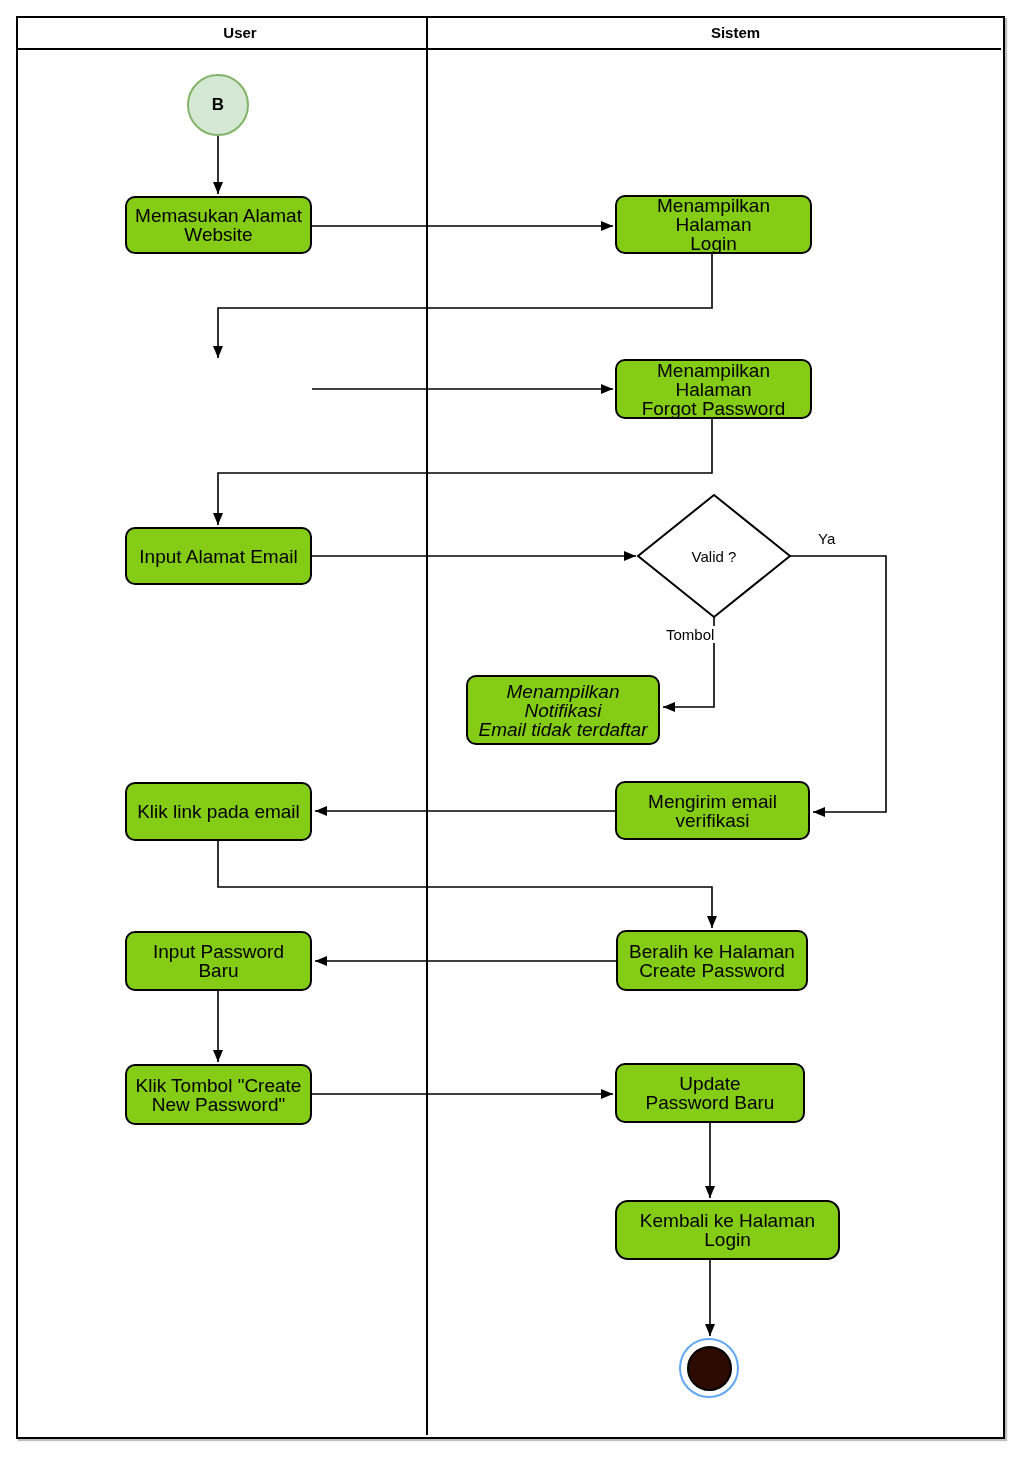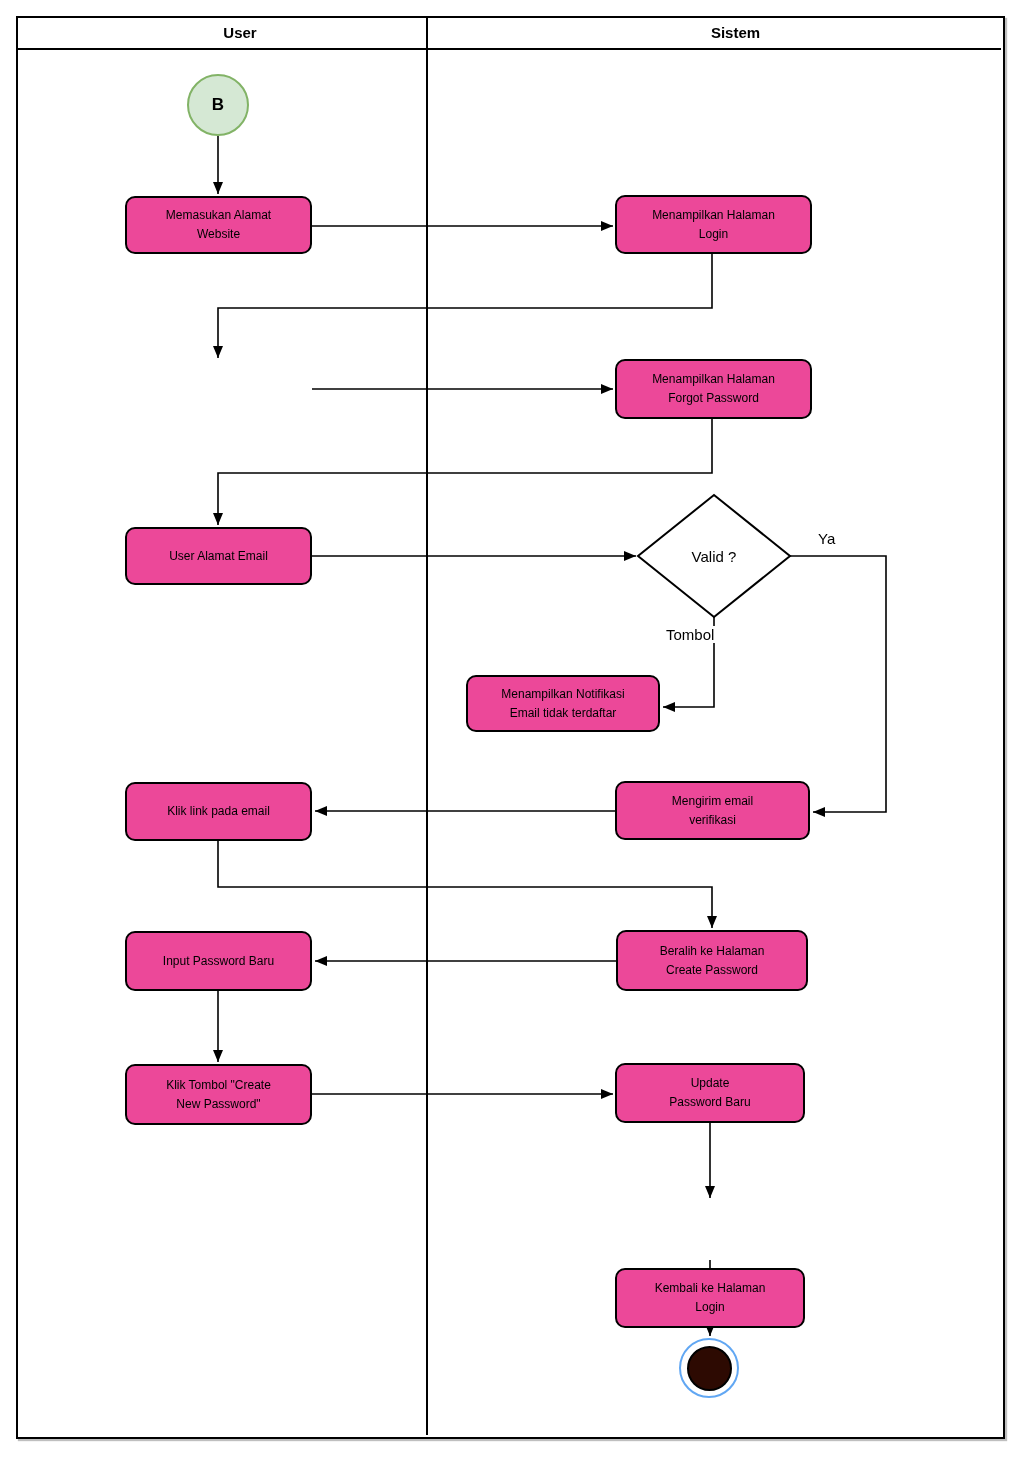--- a/index.html
+++ b/index.html
@@ -25,23 +25,23 @@
   .lane-header.sistem { left:428px; width:577px; }
 
   
   svg.edges { position:absolute; left:0; top:0; width:1022px; height:1457px; z-index:2; }
   svg.edges polyline { fill:none; stroke:#000; stroke-width:1.6px; }
   svg.edges .shape { fill:#fff; stroke:#000; stroke-width:2px; }
 
   
   .box {
     position:absolute; z-index:3; box-sizing:border-box;
-    background:#ec4899; border:2px solid #000; border-radius:10px;
+    background:#84cc16; border:2px solid #000; border-radius:10px;
     display:flex; align-items:center; justify-content:center;
-    text-align:center; font-size:12px; line-height:19px; white-space:pre-line;
+    text-align:center; font-size:19px; line-height:19px; white-space:pre-line;
     padding:14px 6px;
   }
   .start-node {
     position:absolute; z-index:3; left:187px; top:74px; width:58px; height:58px;
     background:#d5e8d4; border:2px solid #82b366; border-radius:50%;
     display:flex; align-items:center; justify-content:center;
     font-weight:bold; font-size:17px;
   }
   .diamond-label {
     position:absolute; z-index:3; left:638px; top:495px; width:152px; height:122px;
@@ -105,47 +105,47 @@
   <div class="box" style="left:125px; top:196px; width:187px; height:58px;">Memasukan Alamat
 Website</div>
 
   <div class="box" style="left:615px; top:195px; width:197px; height:59px;">Menampilkan Halaman
 Login</div>
 
 
   <div class="box" style="left:615px; top:359px; width:197px; height:60px;">Menampilkan Halaman
 Forgot Password</div>
 
-  <div class="box" style="left:125px; top:527px; width:187px; height:58px;">User Alamat Email</div>
+  <div class="box" style="left:125px; top:527px; width:187px; height:58px;">Input Alamat Email</div>
 
   <div class="diamond-label">Valid ?</div>
 
   <div class="edge-label ya">Ya</div>
 
   <div class="edge-label tidak">Tombol</div>
 
-  <div class="box" style="left:466px; top:675px; width:194px; height:57px;">Menampilkan Notifikasi
+  <div class="box" style="left:466px; top:675px; width:194px; height:70px;font-style:italic;">Menampilkan Notifikasi
 Email tidak terdaftar</div>
 
   <div class="box" style="left:125px; top:782px; width:187px; height:59px;">Klik link pada email</div>
 
   <div class="box" style="left:615px; top:781px; width:195px; height:59px;">Mengirim email
 verifikasi</div>
 
   <div class="box" style="left:125px; top:931px; width:187px; height:60px;">Input Password Baru</div>
 
   <div class="box" style="left:616px; top:930px; width:192px; height:61px;">Beralih ke Halaman
 Create Password</div>
 
   <div class="box" style="left:125px; top:1064px; width:187px; height:61px;">Klik Tombol "Create
 New Password"</div>
 
   <div class="box" style="left:615px; top:1063px; width:190px; height:60px;">Update
 Password Baru</div>
 
-  <div class="box" style="left:615px; top:1268px; width:190px; height:60px;">Kembali ke Halaman
+  <div class="box" style="left:615px; top:1200px; width:225px; height:60px;border-radius:13px;">Kembali ke Halaman
 Login</div>
 
   <div class="end-node">
     <div class="end-inner"></div>
   </div>
 
 </div>
 
 </body></html>

